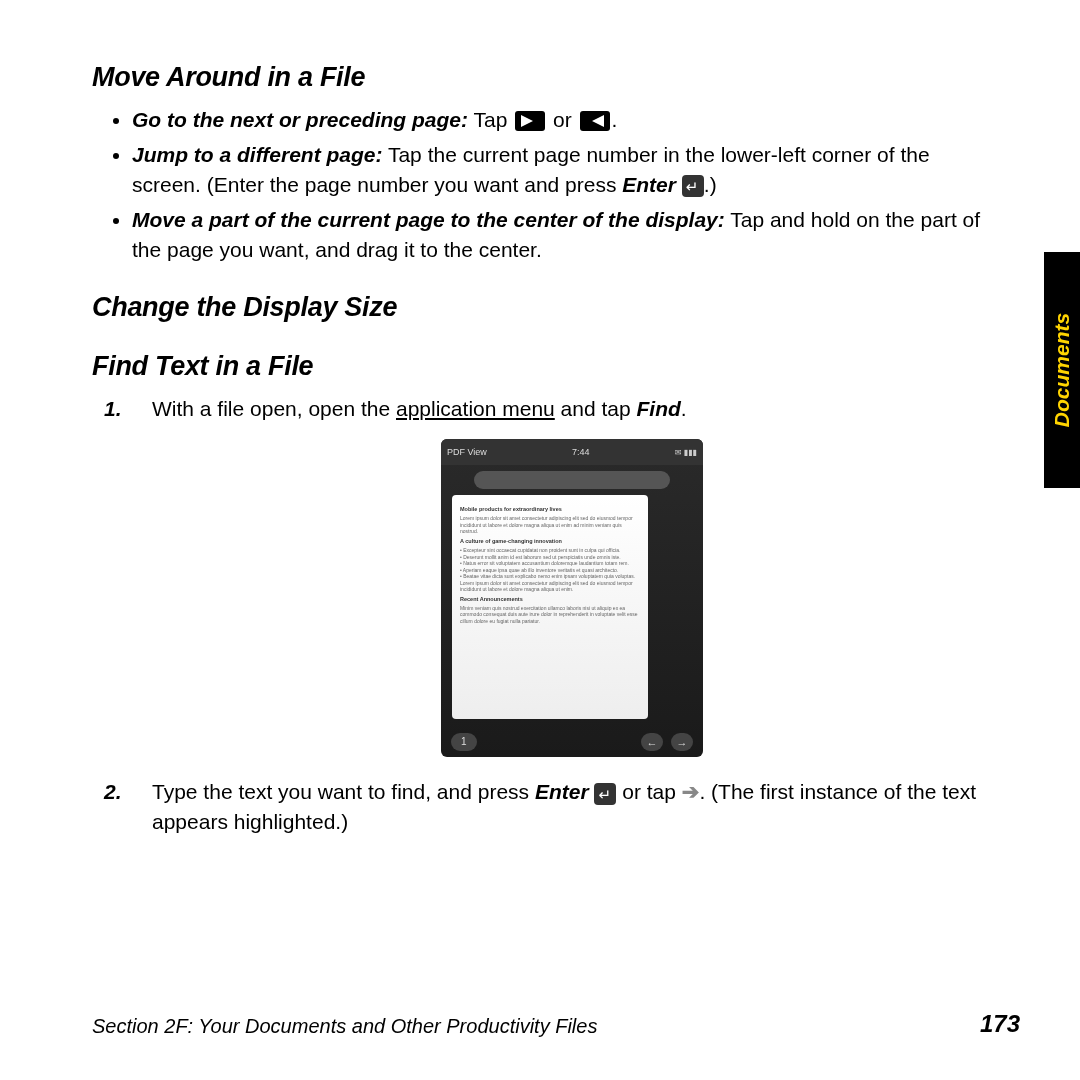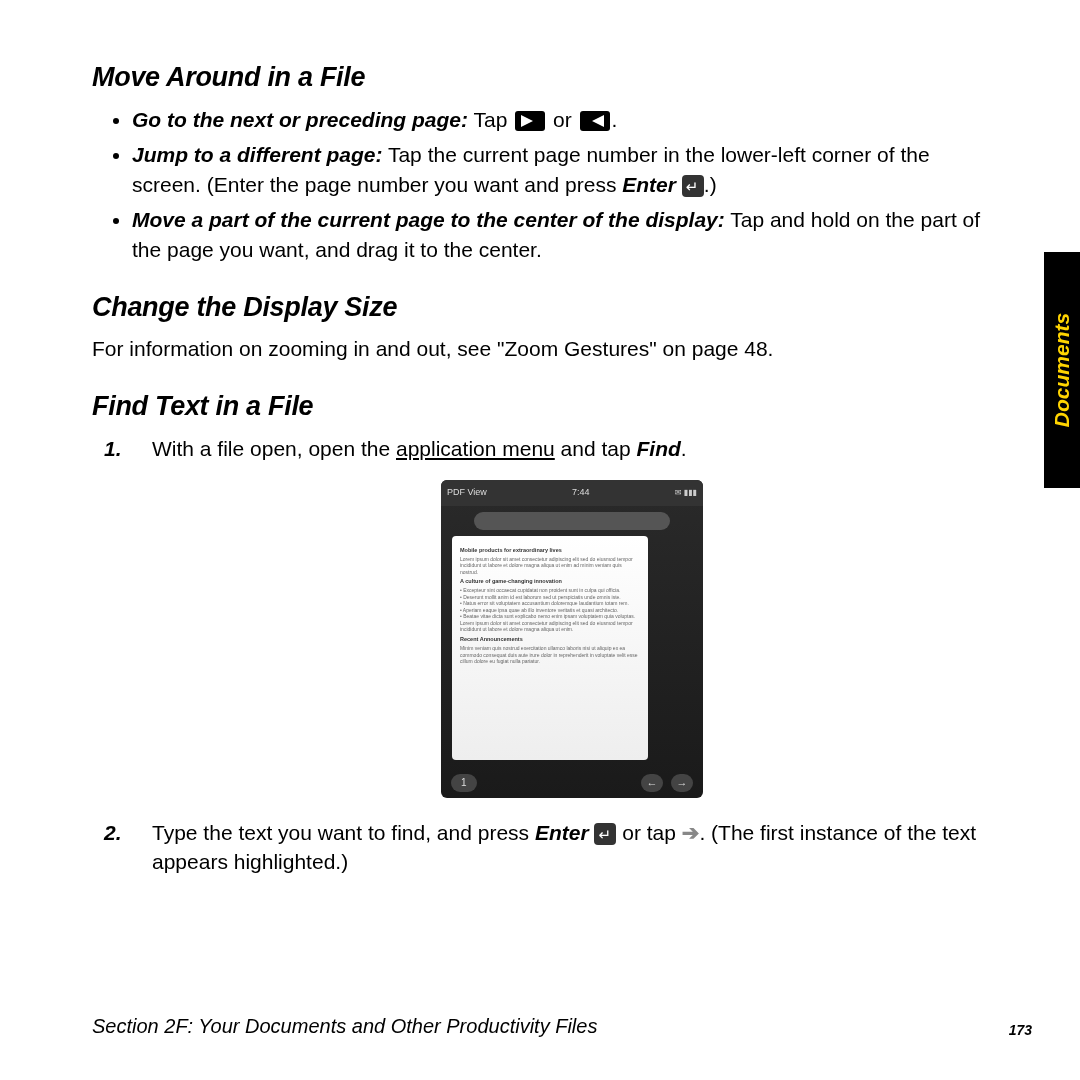--- a/index.html
+++ b/index.html
@@ -11,21 +11,21 @@
   ul.bul{list-style:disc;margin:8px 0 10px 40px;padding:0;}
   ul.bul li{font-size:21px;line-height:1.4;margin:6px 0;}
   ol.num{list-style:none;margin:10px 0 0 0;padding:0;counter-reset:stp;}
   ol.num li{font-size:21px;line-height:1.4;margin:10px 0 10px 60px;position:relative;}
   ol.num li::before{counter-increment:stp;content:counter(stp)".";font-style:italic;font-weight:bold;position:absolute;left:-48px;}
   .bi{font-weight:bold;font-style:italic;}
   .u{text-decoration:underline;}
   .sidebar{position:absolute;right:0;top:252px;width:36px;height:236px;background:#000;}
   .sidebar-text{position:absolute;left:50%;top:50%;transform:translate(-50%,-50%) rotate(-90deg);color:#ffd400;font-style:italic;font-weight:bold;font-size:21px;white-space:nowrap;}
   .footer{position:absolute;left:92px;bottom:42px;font-style:italic;font-weight:normal;font-size:20px;}
-  .footer-pn{position:absolute;right:48px;bottom:42px;font-style:italic;font-weight:bold;font-size:14px;}
+  .footer-pn{position:absolute;right:60px;bottom:42px;font-style:italic;font-weight:bold;font-size:24px;}
   .icon{display:inline-block;vertical-align:middle;margin:0 2px;}
   .arrow-rt{display:inline-block;width:30px;height:20px;background:#000;position:relative;border-radius:3px;}
   .arrow-rt::after{content:"";position:absolute;left:6px;top:4px;width:0;height:0;border-left:12px solid #fff;border-top:6px solid transparent;border-bottom:6px solid transparent;}
   .arrow-lt{display:inline-block;width:30px;height:20px;background:#000;position:relative;border-radius:3px;}
   .arrow-lt::after{content:"";position:absolute;right:6px;top:4px;width:0;height:0;border-right:12px solid #fff;border-top:6px solid transparent;border-bottom:6px solid transparent;}
   .enter-key{display:inline-block;width:22px;height:22px;background:#333;border-radius:4px;position:relative;vertical-align:middle;}
   .enter-key::after{content:"↵";color:#fff;position:absolute;left:4px;top:1px;font-size:15px;}
   .find-arrow{color:#888;font-weight:bold;}
   .screenshot{display:block;margin:16px auto 20px auto;width:262px;height:318px;background:linear-gradient(#2a2a2a,#1a1a1a);border-radius:6px;position:relative;overflow:hidden;}
   .ss-top{height:26px;background:#333;color:#fff;font-size:9px;display:flex;align-items:center;justify-content:space-between;padding:0 6px;}
@@ -58,21 +58,20 @@
       </li>
       <li>
         <span class="bi">Jump to a different page:</span><span> Tap the current page number in the lower-left corner of the screen. (Enter the page number you want and press </span><span class="bi">Enter</span><span> </span><span class="enter-key"></span><span>.)</span>
       </li>
       <li>
         <span class="bi">Move a part of the current page to the center of the display:</span><span> Tap and hold on the part of the page you want, and drag it to the center.</span>
       </li>
     </ul>
 
     <h3 class="mt">Change the Display Size</h3>
-    <p>For information on zooming in and out, see "Zoom Gestures" on page 48.</p>
 
     <h3 class="mt">Find Text in a File</h3>
     <ol class="num">
       <li>
         <span>With a file open, open the </span><span class="u">application menu</span><span> and tap </span><span class="bi">Find</span><span>.</span>
 
         <div class="screenshot">
           <div class="ss-top">
             <span class="ss-app">PDF View</span>
             <span class="ss-time">7:44</span>

